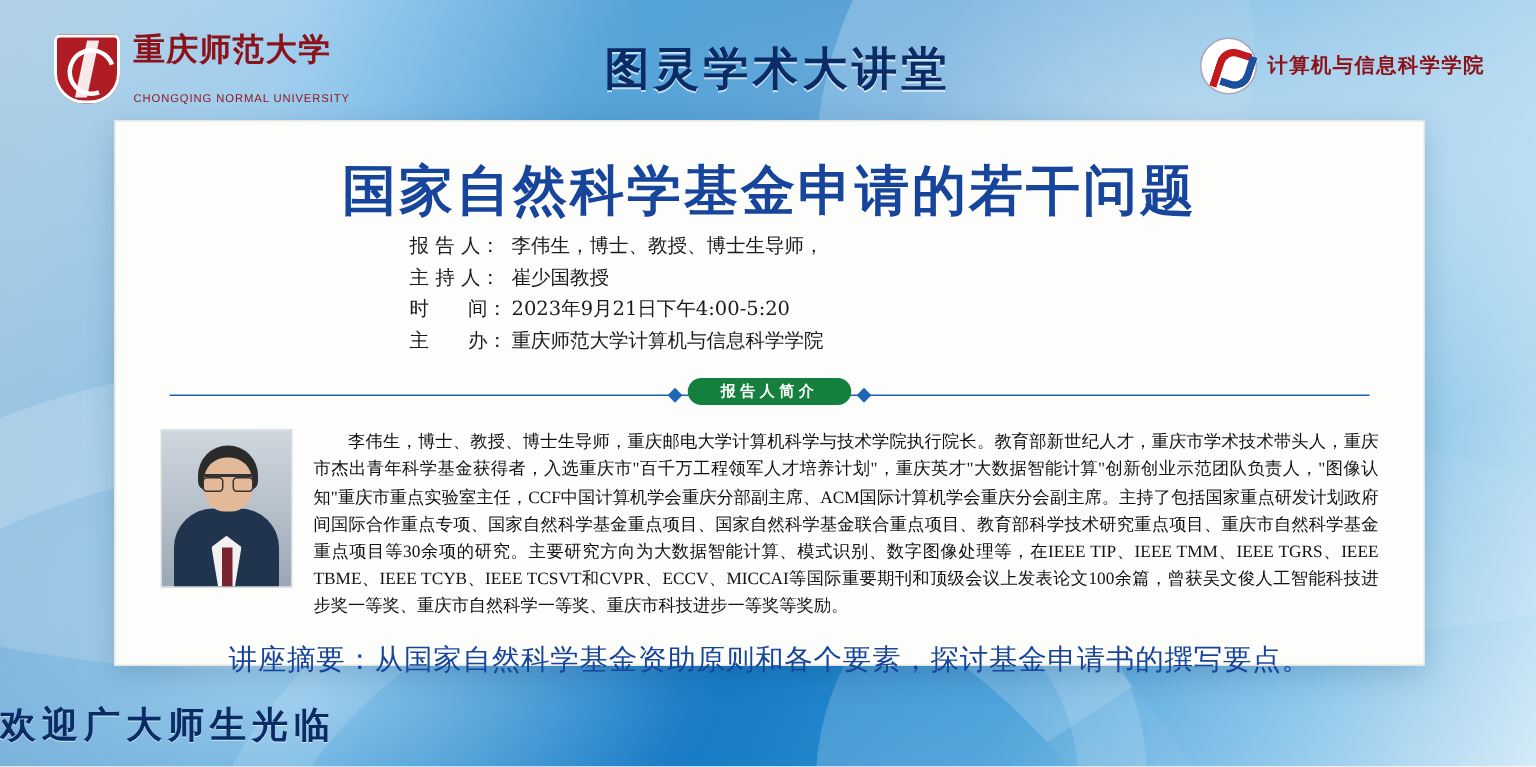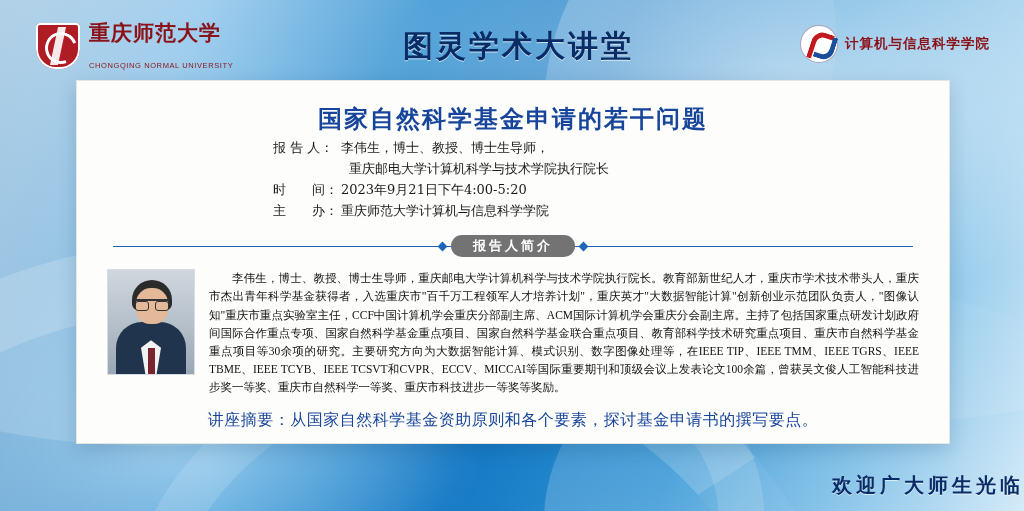--- a/index.html
+++ b/index.html
@@ -181,21 +181,21 @@
     left: 76px; top: 80px;
     width: 872px; height: 362px;
     background: #fdfdfb;
     border: 1px solid #e4e6e1;
     box-shadow: 0 6px 18px rgba(10,50,90,0.18);
   }
   .lecture-title {
     margin: 22px 0 0 0;
     text-align: center;
     font-family: "DejaVu Serif", "Liberation Serif", serif;
-    font-size: 24px;
+    font-size: 36px;
     font-weight: 700;
     color: #17459b;
     letter-spacing: 2px;
   }
   .info {
     margin: 2px 0 0 0;
     padding-left: 196px;
     font-family: "DejaVu Serif", "Liberation Serif", serif;
     font-size: 13px;
     color: #1a1a1a;
@@ -220,24 +220,24 @@
     position: absolute;
     top: 11px; left: 0; right: 0;
     height: 1px;
     background: #1d63b5;
   }
   .badge {
     position: absolute;
     left: 50%;
     top: 0;
     transform: translateX(-50%);
-    background: #737373;
+    background: #15803d;
     color: #ffffff;
     font-family: "DejaVu Serif", "Liberation Serif", serif;
-    font-size: 13px;
+    font-size: 10px;
     font-weight: 700;
     letter-spacing: 3px;
     padding: 2px 22px;
     border-radius: 11px;
     white-space: nowrap;
   }
   .badge::before, .badge::after {
     content: "";
     position: absolute;
     top: 8px;
@@ -316,32 +316,32 @@
     font-size: 11.5px;
     line-height: 1.58;
     color: #111111;
     text-align: justify;
     text-indent: 2em;
   }
   .abstract {
     margin: 14px 30px 16px 30px;
     text-align: center;
     font-family: "DejaVu Serif", "Liberation Serif", serif;
-    font-size: 16px;
+    font-size: 19px;
     color: #17459b;
     letter-spacing: 0.5px;
   }
 
   .footer {
     position: absolute;
     left: 0; right: 0;
     bottom: 12px;
-    text-align: right;
-    font-family: "DejaVu Serif", "Liberation Serif", serif;
-    font-size: 20px;
+    text-align: left;
+    font-family: "DejaVu Serif", "Liberation Serif", serif;
+    font-size: 24px;
     font-weight: 700;
     color: #0a2c66;
     letter-spacing: 4px;
     text-shadow: 0 1px 0 rgba(255,255,255,0.6);
   }
 </style>
 </head>
 <body>
 
 <div class="poster">
@@ -370,21 +370,21 @@
   </div>
 
   <div class="card">
     <div class="lecture-title">国家自然科学基金申请的若干问题</div>
 
     <div class="info">
       <div>
         <span class="lbl">报 告 人：</span><span>李伟生，博士、教授、博士生导师，</span>
       </div>
       <div>
-        <span class="indent">重庆邮电大学计算机科学与技术学院执行院长</span>
+        <span class="lbl">主 持 人：</span><span>崔少国教授</span>
       </div>
       <div>
         <span class="lbl">时　　间：</span><span>2023年9月21日下午4:00-5:20</span>
       </div>
       <div>
         <span class="lbl">主　　办：</span><span>重庆师范大学计算机与信息科学学院</span>
       </div>
     </div>
 
     <div class="divider">

